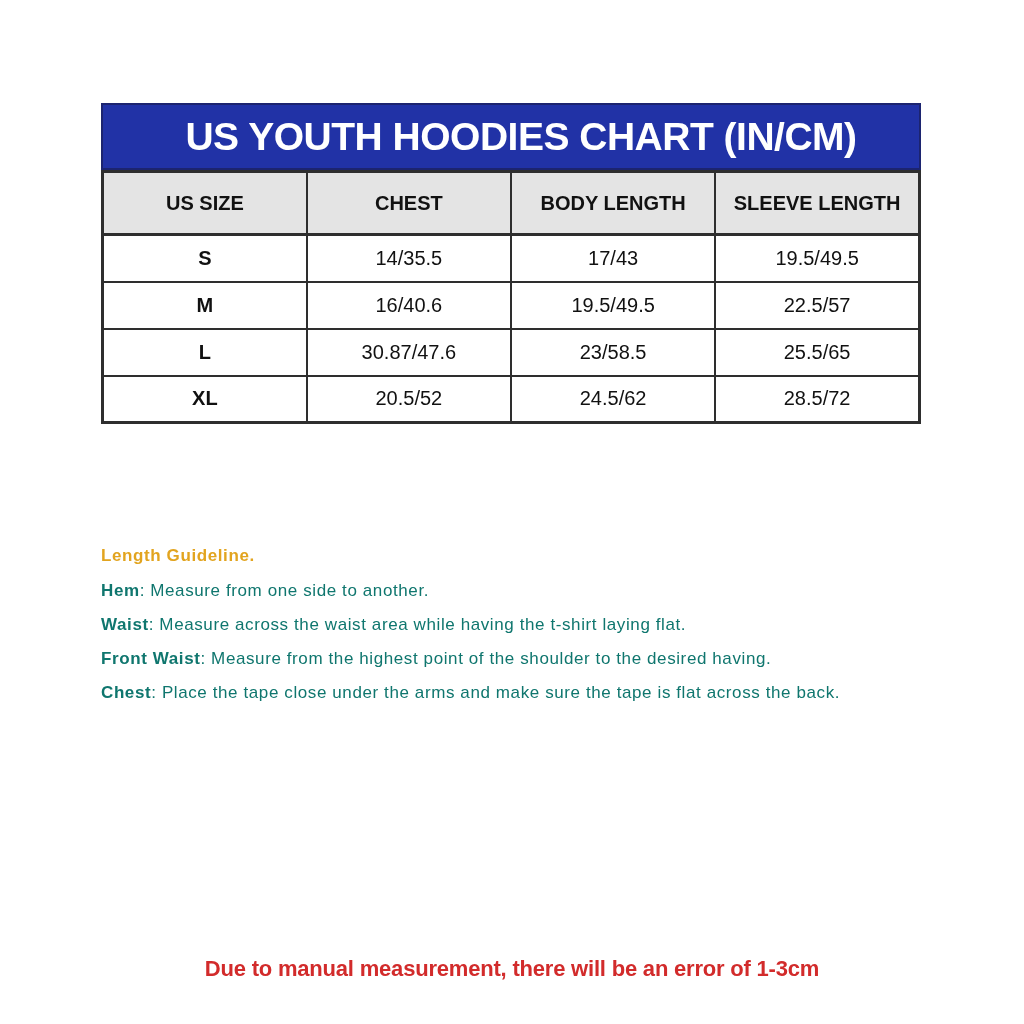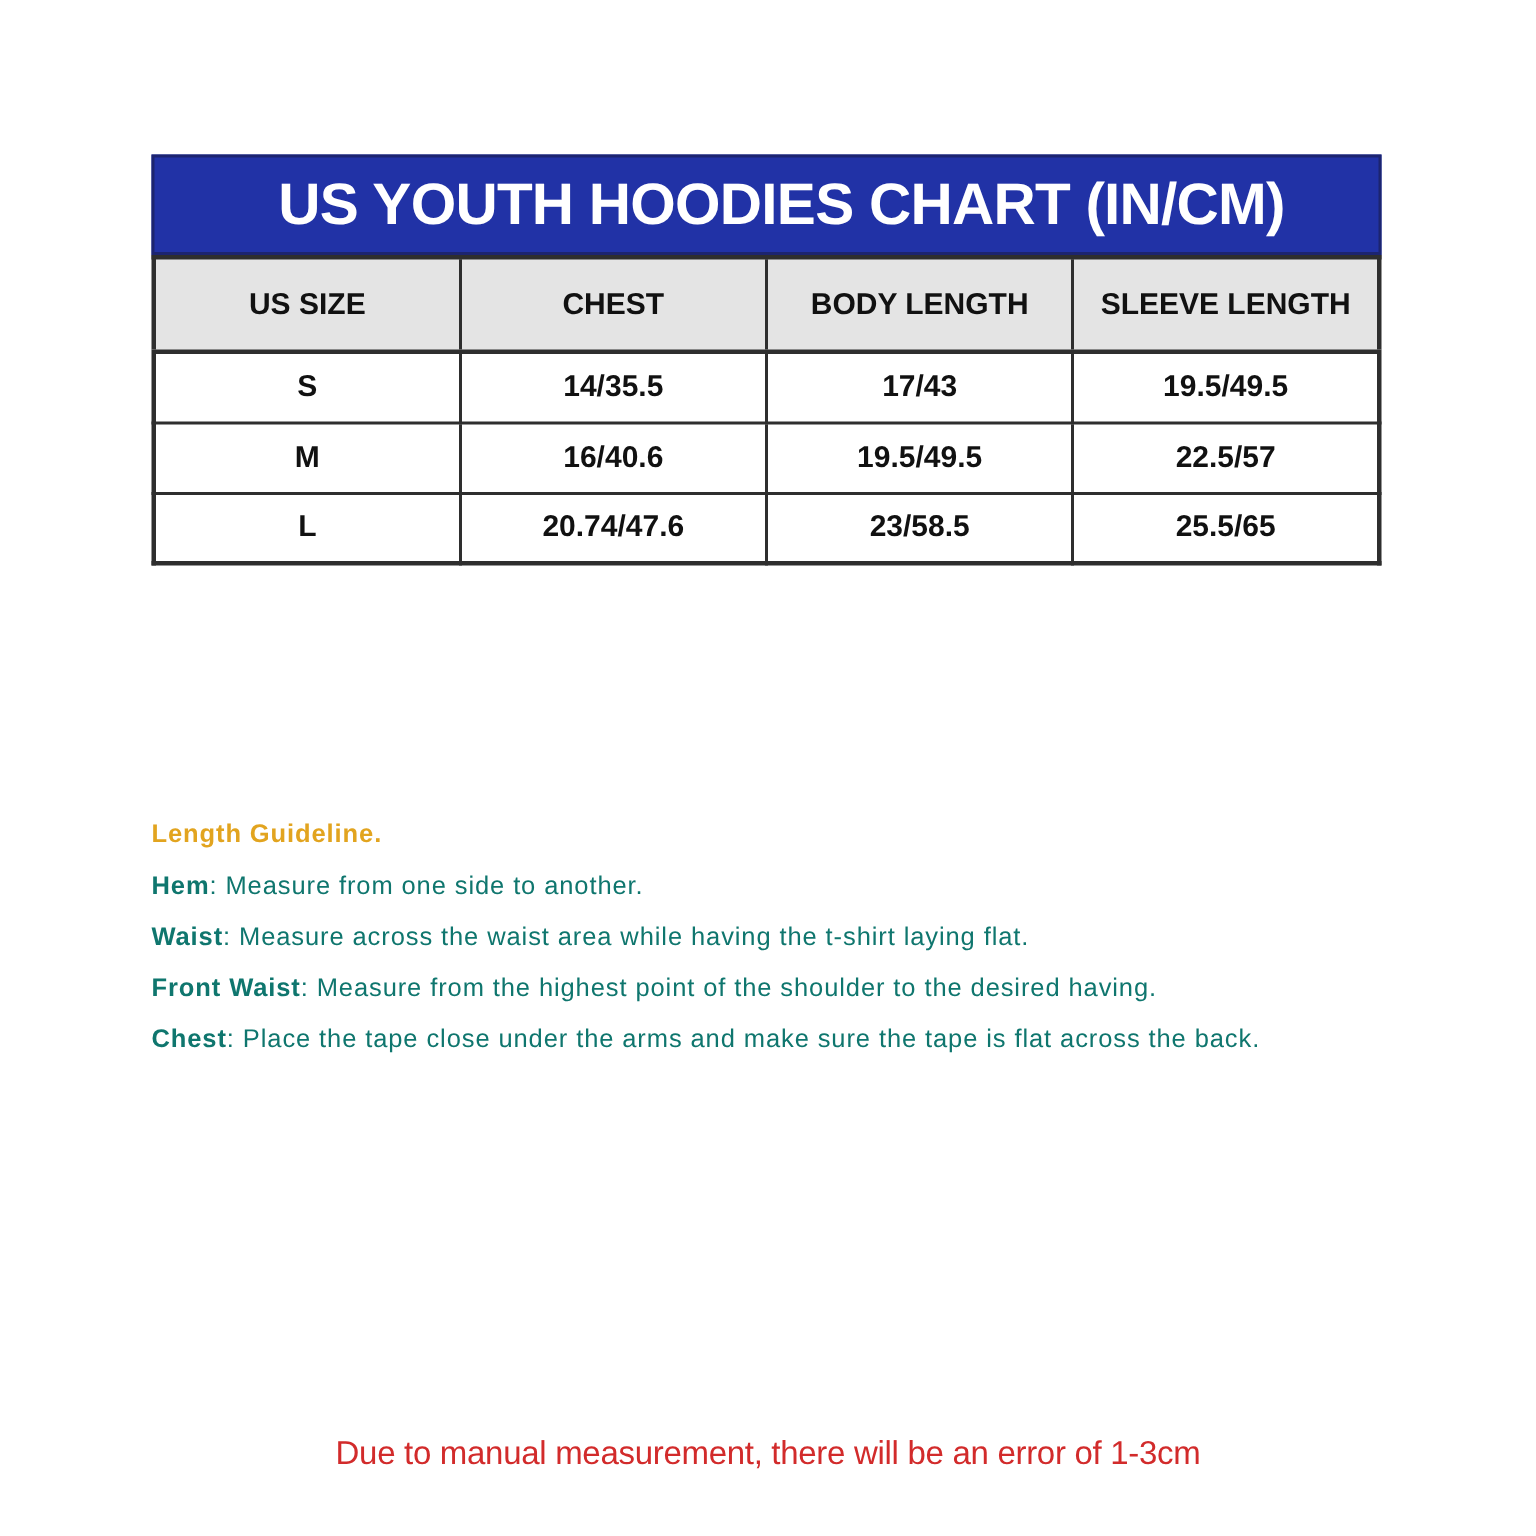--- a/index.html
+++ b/index.html
@@ -50,21 +50,21 @@
     text-align: center;
     vertical-align: middle;
     font-size: 20px;
   }
   table.size-table th {
     height: 63px;
     background: #e4e4e4;
     font-weight: bold;
     border-bottom-width: 3px;
   }
-  table.size-table td { height: 47px; background: #ffffff; font-weight: bold; }
+  table.size-table td { height: 47px; background: #ffffff; font-weight: normal; }
   table.size-table td.size-cell { font-weight: bold; }
 
   
   .guidelines {
     position: absolute;
     left: 101px;
     top: 546px;
     width: 860px;
     font-size: 17px;
     letter-spacing: 0.6px;
@@ -79,21 +79,21 @@
 
   
   .footnote {
     position: absolute;
     left: 0;
     top: 956px;
     width: 100%;
     text-align: center;
     color: #d22b2b;
     font-size: 22px;
-    font-weight: normal;
+    font-weight: bold;
     letter-spacing: -0.2px;
   }
 </style>
 </head>
 <body>
 
 <div class="sheet">
 
   <div class="chart-block">
     <div class="banner">
@@ -117,23 +117,29 @@
           <td>19.5/49.5</td>
         </tr>
         <tr>
           <td class="size-cell">M</td>
           <td>16/40.6</td>
           <td>19.5/49.5</td>
           <td>22.5/57</td>
         </tr>
         <tr>
           <td class="size-cell">L</td>
-          <td>20.74/47.6</td>
+          <td>30.87/47.6</td>
           <td>23/58.5</td>
           <td>25.5/65</td>
+        </tr>
+        <tr>
+          <td class="size-cell">XL</td>
+          <td>20.5/52</td>
+          <td>24.5/62</td>
+          <td>28.5/72</td>
         </tr>
       </tbody>
     </table>
   </div>
 
   <div class="guidelines">
     <div class="guideline-heading">Length Guideline.</div>
     <div class="guideline-line">
       <span class="guideline-label">Hem</span><span>: Measure from one side to another.</span>
     </div>

